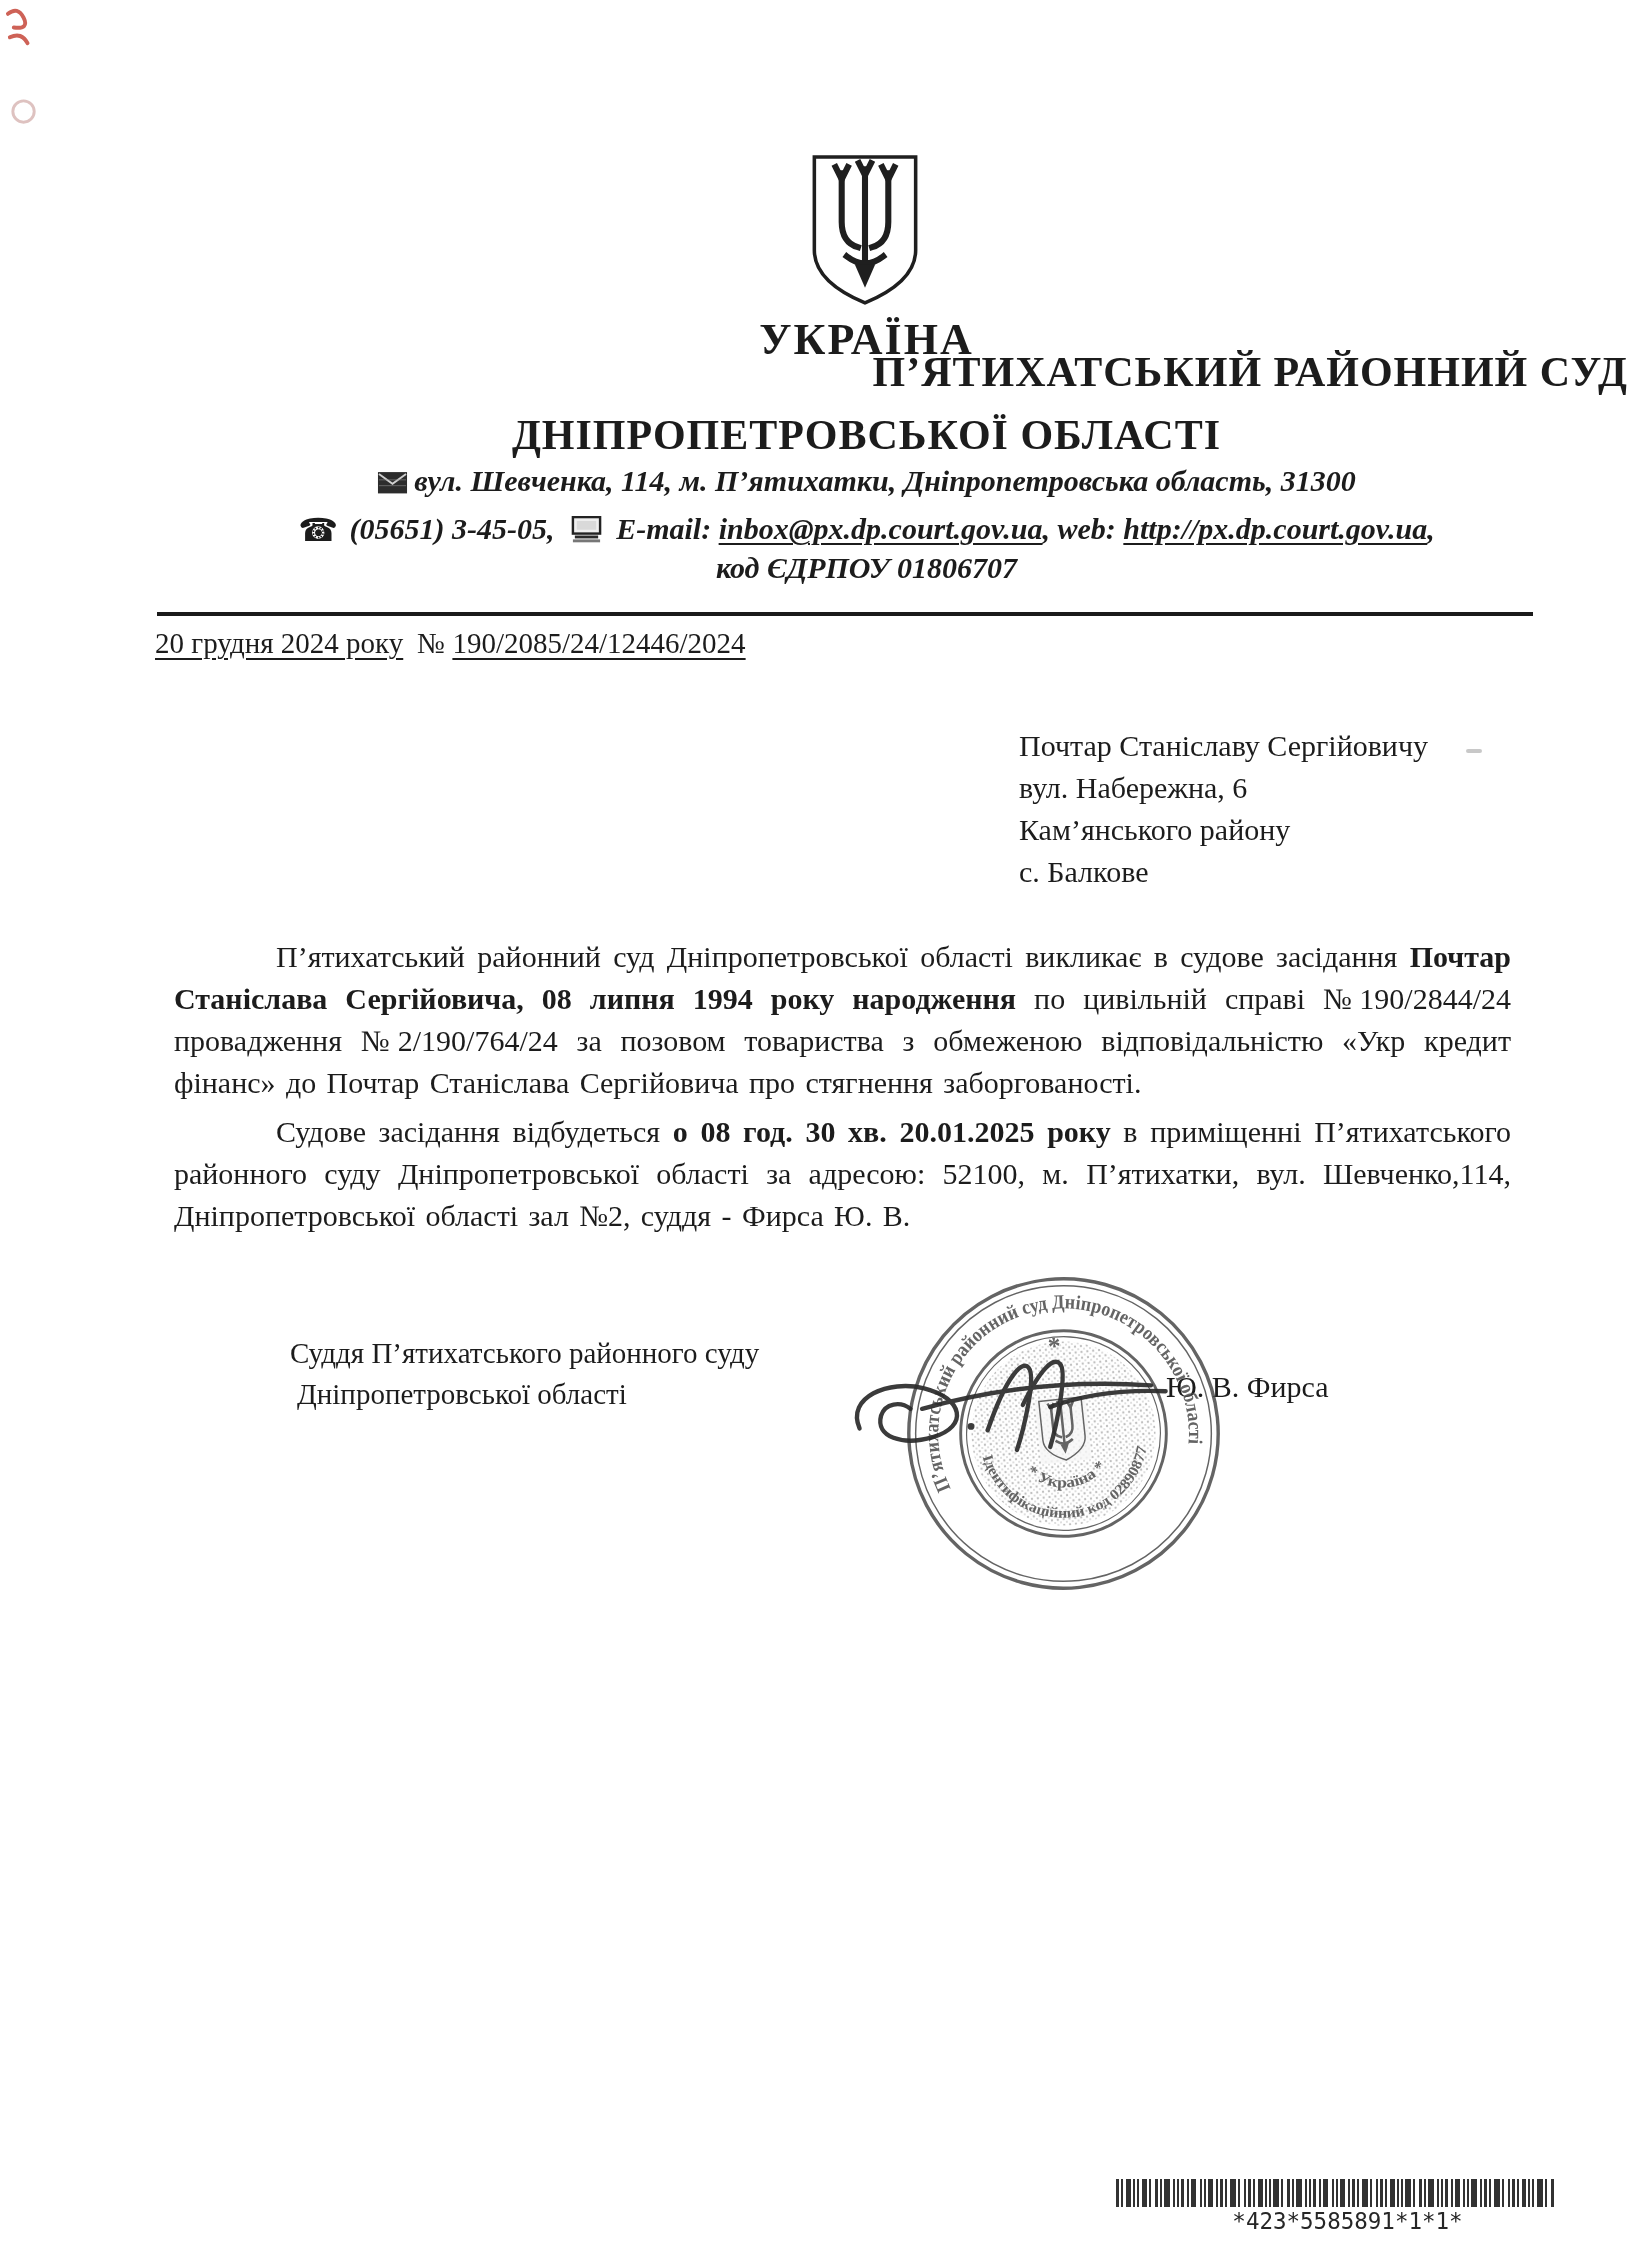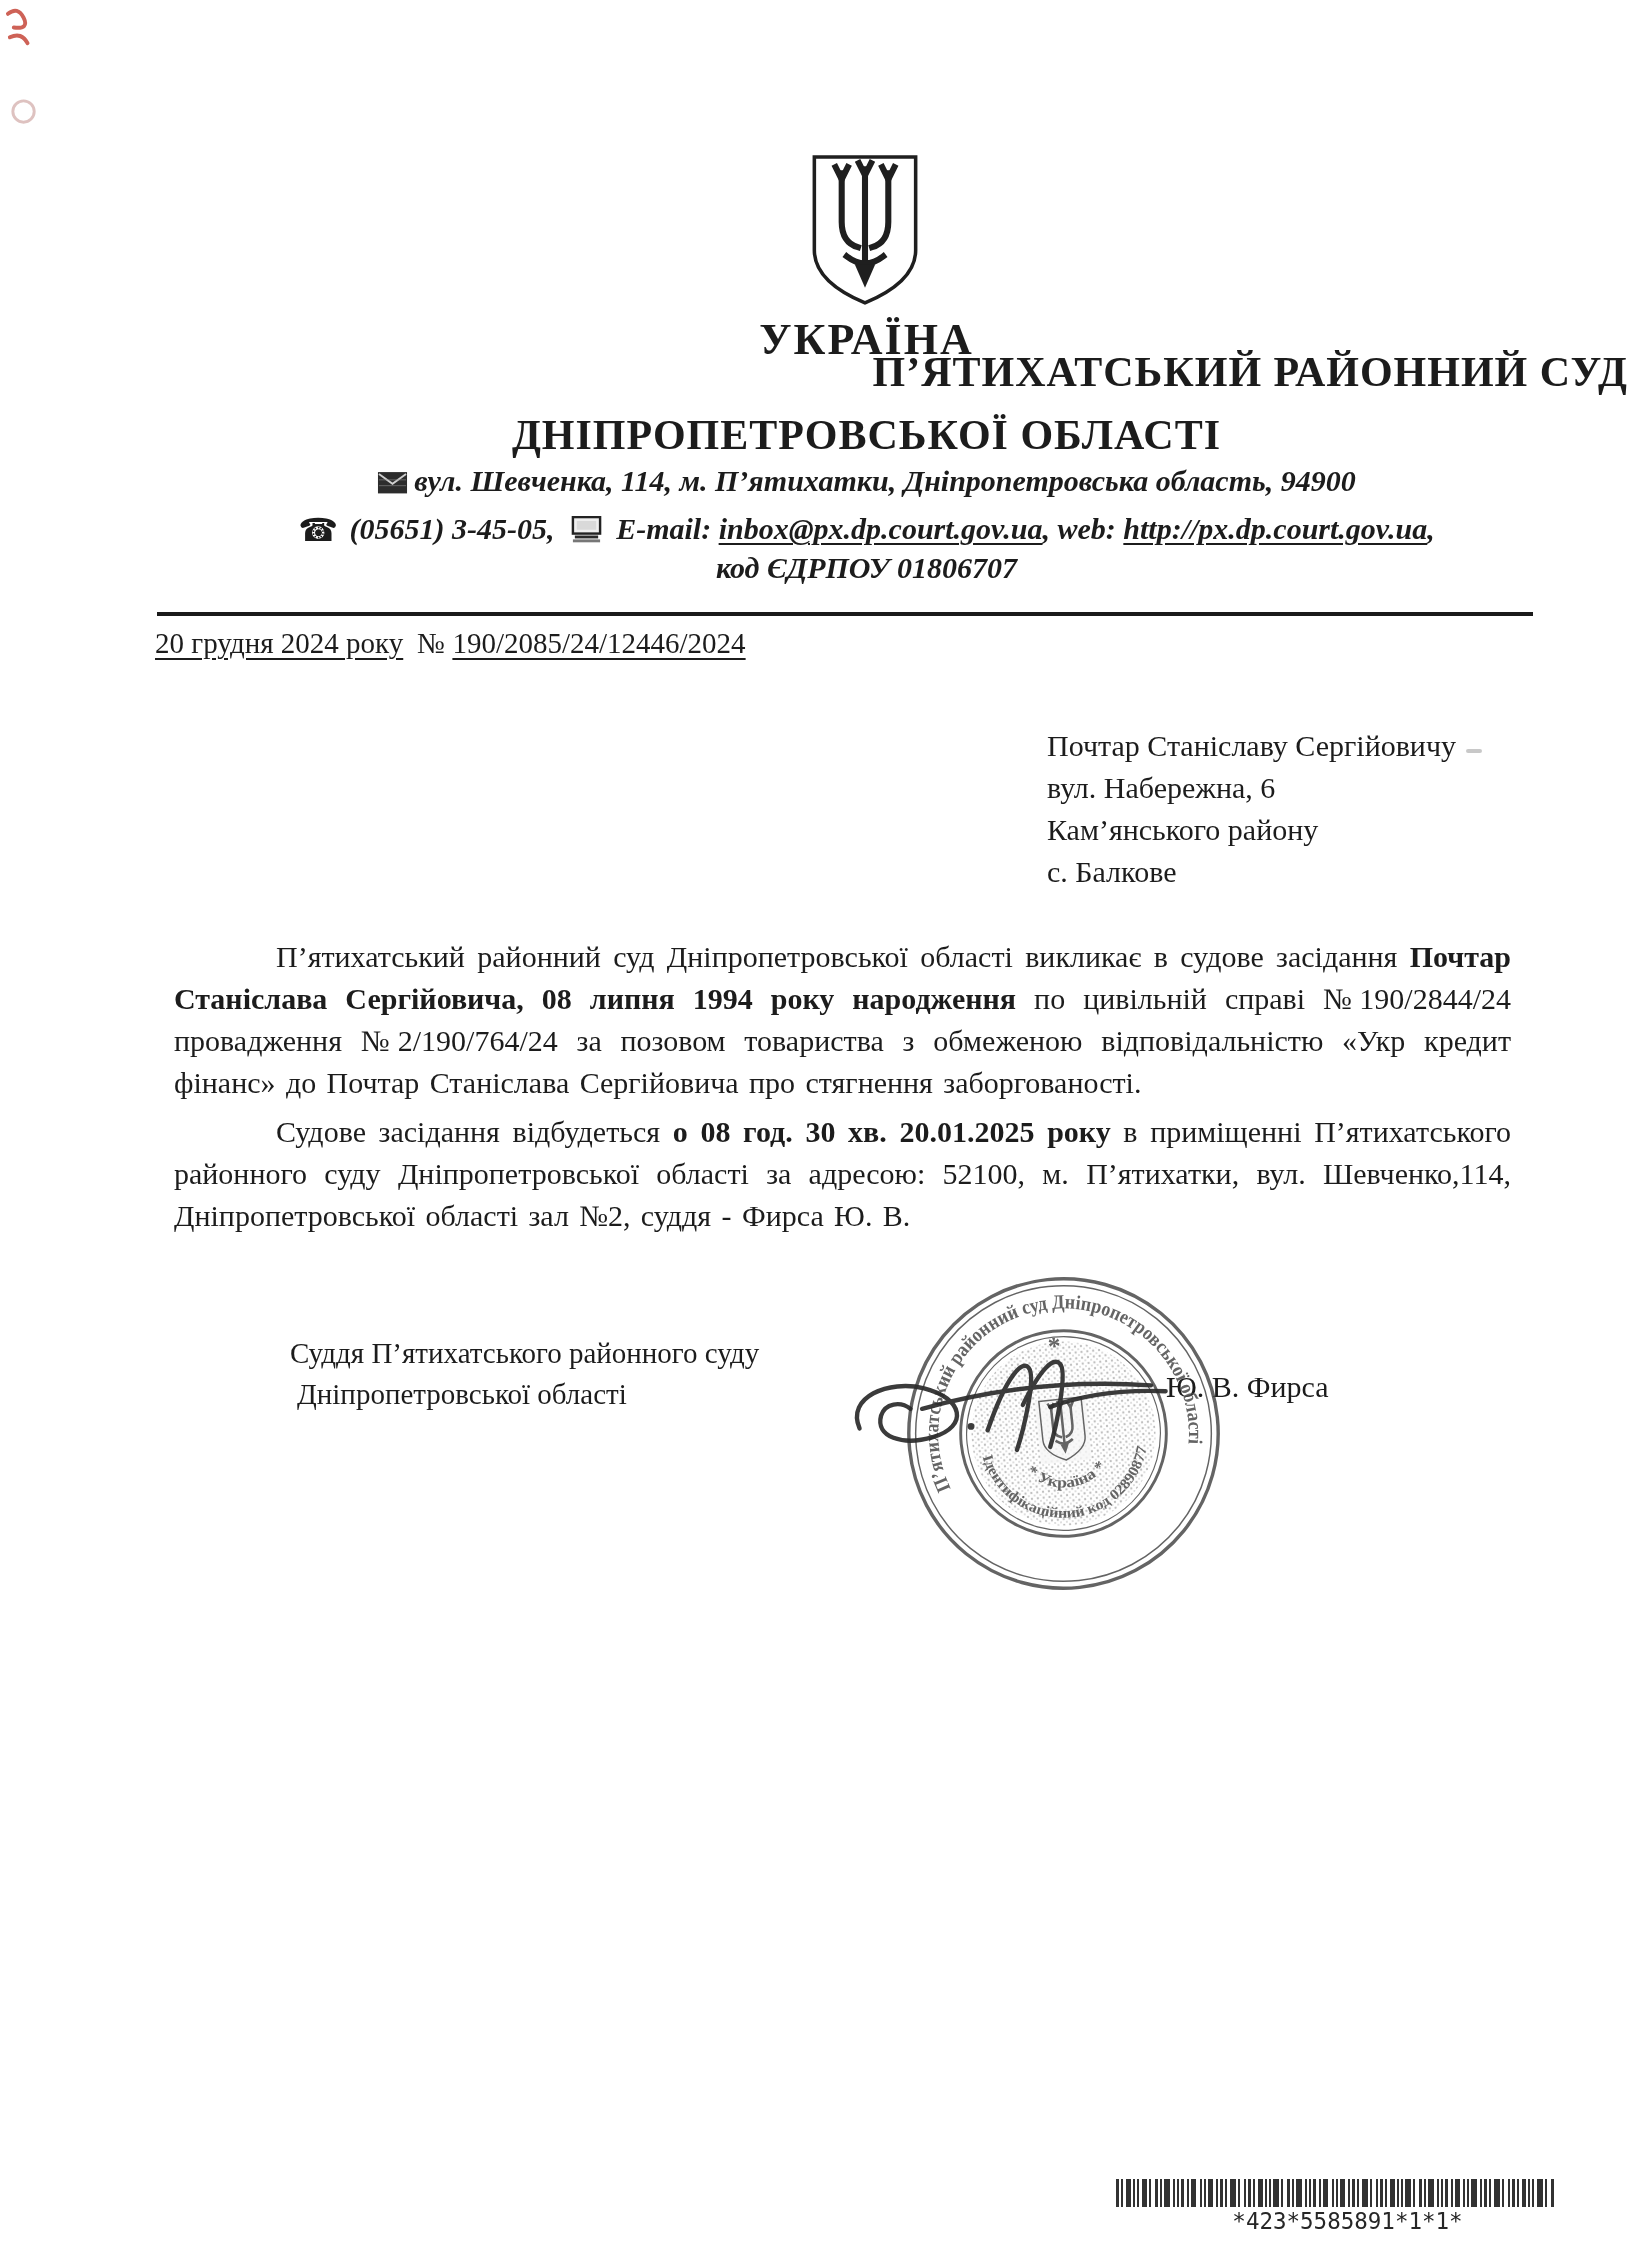--- a/index.html
+++ b/index.html
@@ -16,21 +16,21 @@
   .edrpou{top:551px;font-size:30px;font-weight:bold;font-style:italic;}
   .lnk{text-decoration:underline;text-decoration-thickness:2px;text-underline-offset:3.9px;}
   .ico{display:inline-block;vertical-align:-3.9px;margin:0 5.9px 0 0;}
   .phone-glyph{font-family:"DejaVu Sans",sans-serif;font-style:normal;font-size:32px;vertical-align:-2px;margin-right:3.9px;}
   
   .rule{left:157px;top:612px;width:1376px;height:3.9px;background:#1a1a1a;}
   .ref{left:155px;top:627px;font-size:29px;white-space:nowrap;}
   .u{text-decoration:underline;text-decoration-thickness:1.5px;text-underline-offset:4.9px;}
   .nosign{margin:0 7.8px 0 13.7px;}
   
-  .recip{left:1019px;top:725px;font-size:30px;line-height:42px;margin-left:28px;}
+  .recip{left:1019px;top:725px;font-size:30px;line-height:42px;}
   
   .bodytext{left:167px;top:929px;width:1351px;font-size:30px;line-height:42px;text-align:justify;}
   .bpar{margin:7px;text-indent:102px;word-spacing:2.9px;}
   .bpar.loose{word-spacing:7.8px;}
   .b{font-weight:bold;}
   
   .sig1{left:290px;top:1337px;font-size:29px;}
   .sig2{left:297px;top:1378px;font-size:29px;}
   .signame{left:1166px;top:1370px;font-size:30px;}
   .sealwrap{left:900px;top:1270px;width:327px;height:327px;transform:rotate(-6deg);opacity:.85;}
@@ -90,21 +90,21 @@
   <div class="abs hdr court1">П’ЯТИХАТСЬКИЙ РАЙОННИЙ СУД</div>
   <div class="abs hdr court2">ДНІПРОПЕТРОВСЬКОЇ ОБЛАСТІ</div>
 
   <div class="abs hdr addr">
     <span class="ico">
       <svg width="31" height="23.5" viewBox="0 0 32 24">
           <rect x="1" y="1" width="30" height="22" fill="#2c2c2c"></rect>
           <path d="M2 3 L16 13 L30 3" fill="none" stroke="#cfcfcf" stroke-width="2"></path>
           <path d="M2 9 H30 M2 15 H30" stroke="#8f8f8f" stroke-width="1" opacity=".6"></path>
         </svg>
-    </span><span>вул. Шевченка, 114,  м. П’ятихатки,  Дніпропетровська область, 94900</span>
+    </span><span>вул. Шевченка, 114,  м. П’ятихатки,  Дніпропетровська область, 31300</span>
   </div>
 
   <div class="abs hdr contact">
     <span class="phone-glyph">☎</span>
     <span>(05651) 3-45-05,</span>
     <span class="ico" style="margin-left:7.8px">
       <svg width="33" height="27.4" viewBox="0 0 34 28">
           <rect x="3" y="1" width="28" height="17" fill="#efefef" stroke="#222" stroke-width="2.5"></rect>
           <rect x="7" y="5" width="20" height="9" fill="#d9d9d9"></rect>
           <rect x="5" y="20" width="24" height="3" fill="#2a2a2a"></rect>

